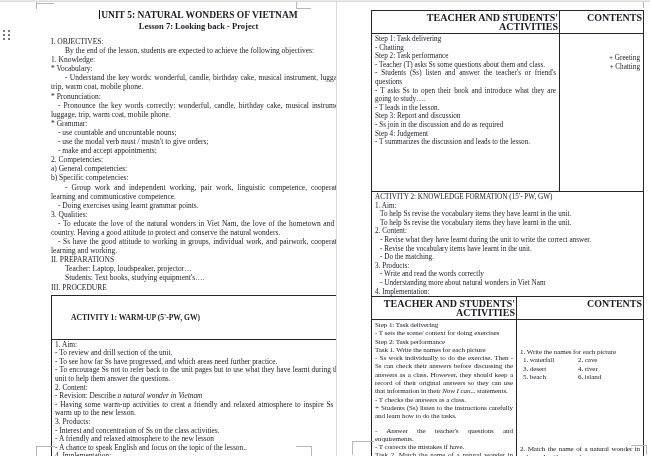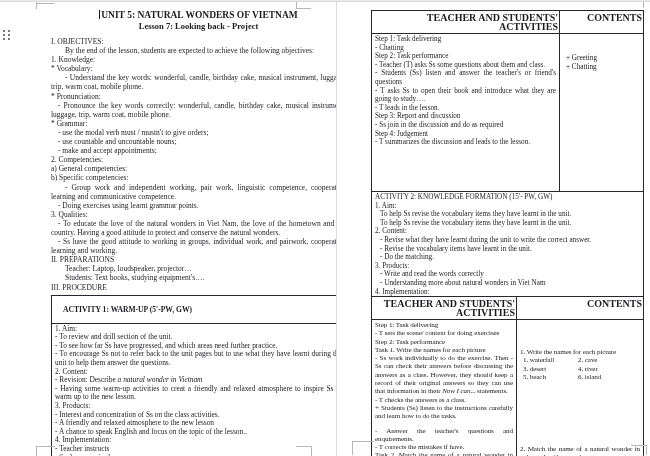--- a/index.html
+++ b/index.html
@@ -38,41 +38,41 @@
   .ti2{text-indent:14px;}
   .i1{padding-left:5px;}
   .i2{padding-left:14px;}
   .gap1{margin-top:6px;}
   .gap2{margin-top:64px;}
 
   .left-body .ln{font-size:7.5px;line-height:9.1px;}
 
   .abox{border:1px solid #26262e;margin-top:3px;}
   .abox-h{border-bottom:1px solid #26262e;padding:1px 3px;}
-  .abox-h p{margin:8px;font-weight:bold;font-size:7.6px;line-height:9px;}
+  .abox-h p{margin:16px;font-weight:bold;font-size:7.6px;line-height:9px;}
   .abox-body{padding:1px 3px 0 3px;height:137px;overflow:hidden;}
   .abox-body .ln{font-size:7.4px;line-height:8.6px;}
 
   
   .rt{margin:8px 6px 0 34px;width:273px;}
   .ttable{border:1px solid #26262e;}
   .ttable + .ttable{margin-top:-1px;}
   .tgrid{display:grid;}
   .t1 .tgrid{grid-template-columns:187px 1fr;}
   .t3 .tgrid{grid-template-columns:144px 1fr;}
   .th{font-weight:bold;text-align:right;font-size:10px;line-height:9px;
       padding:2px 1px;border-bottom:1px solid #26262e;}
   .th + .th,.td + .td{border-left:1px solid #26262e;}
   .td{padding:1px 3px;overflow:hidden;}
   .rt .ln{font-size:7.2px;line-height:8.6px;}
   .t1 .td{height:136px;}
   .t2 .td{height:102px;padding:1px 3px;}
   .t3 .td{height:152px;}
   .t3 .ln{font-size:7.1px;line-height:8.3px;letter-spacing:-0.1px;}
-  .cont1{padding-top:20px;padding-left:6px;}
+  .cont1{padding-top:20px;padding-left:6px;text-align:right;}
   .cont3{padding-top:28px;}
   .pair{display:flex;padding-left:3px;}
   .pair span:first-child{flex:0 0 47%;}
 </style>
 </head>
 <body>
 
 <div class="canvas">
 
   <div class="page page-left">
@@ -99,22 +99,22 @@
       <p class="subtitle">Lesson 7: Looking back - Project</p>
       <div class="left-body">
           <p class="ln b"><span>I. OBJECTIVES:</span></p>
           <p class="ln i2"><span>By the end of the lesson, students are expected to achieve the following objectives:</span></p>
           <p class="ln b"><span>1. Knowledge:</span></p>
           <p class="ln b"><span>* Vocabulary:</span></p>
           <p class="ln ti2 j"><span>- Understand the key words: wonderful, candle, birthday cake, musical instrument, luggage, trip, warm coat, mobile phone.</span></p>
           <p class="ln b"><span>* Pronunciation:</span></p>
           <p class="ln ti1 j"><span>- Pronounce the key words correctly: wonderful, candle, birthday cake, musical instrument, luggage, trip, warm coat, mobile phone.</span></p>
           <p class="ln b"><span>* Grammar:</span></p>
+          <p class="ln ti1"><span>- use countable and uncountable nouns;</span></p>
           <p class="ln ti1"><span>- use the modal verb must / mustn't to give orders;</span></p>
-          <p class="ln ti1"><span>- use countable and uncountable nouns;</span></p>
           <p class="ln ti1"><span>- make and accept appointments;</span></p>
           <p class="ln b"><span>2. Competencies:</span></p>
           <p class="ln b"><span>a) General competencies:</span></p>
           <p class="ln b"><span>b) Specific competencies:</span></p>
           <p class="ln ti2 j"><span>- Group work and independent working, pair work, linguistic competence, cooperative learning and communicative competence.</span></p>
           <p class="ln ti1"><span>- Doing exercises using learnt grammar points.</span></p>
           <p class="ln b"><span>3. Qualities:</span></p>
           <p class="ln ti1 j"><span>- To educate the love of the natural wonders in Viet Nam, the love of the hometown and the country. Having a good attitude to protect and conserve the natural wonders.</span></p>
           <p class="ln ti1 j"><span>- Ss have the good attitude to working in groups, individual work, and pairwork, cooperative learning and working.</span></p>
           <p class="ln b"><span>II. PREPARATIONS</span></p>

